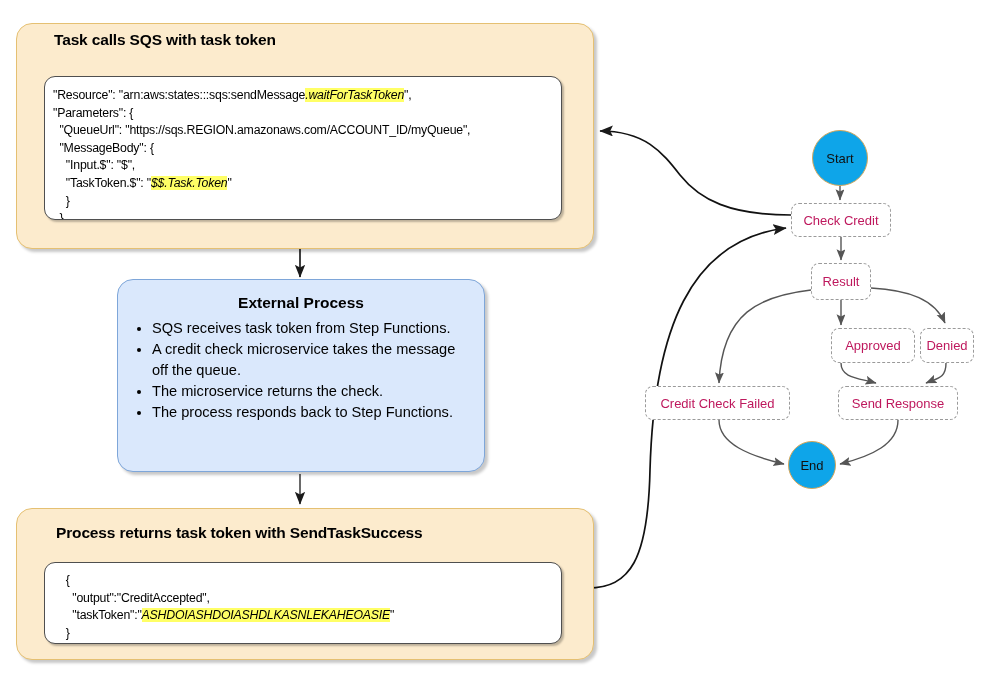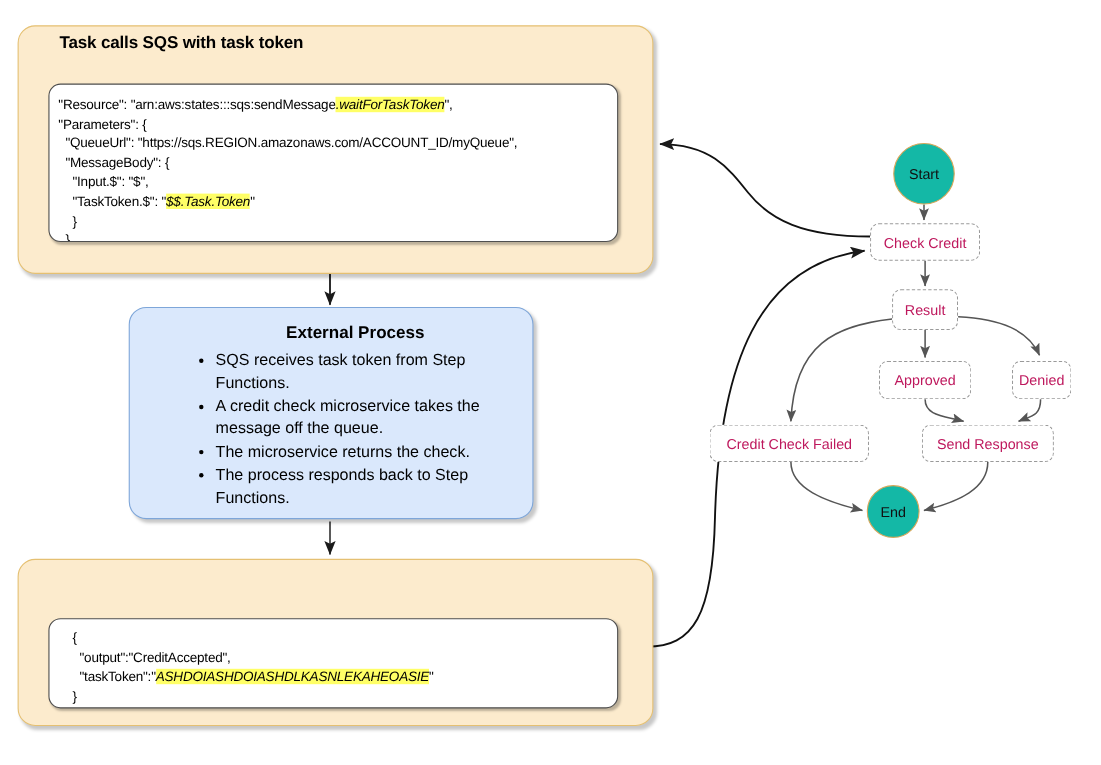--- a/index.html
+++ b/index.html
@@ -30,21 +30,20 @@
     height: 695px;
     pointer-events: none;
   }
 
   
   .panel {
     position: absolute;
     box-sizing: border-box;
     border-radius: 16px;
     box-shadow: 3px 3px 3px rgba(0,0,0,0.22);
-    padding-left: 44px;
   }
   .panel.orange {
     background: #FCEBCD;
     border: 1.6px solid #E5C072;
   }
   .panel-title {
     position: absolute;
     font-size: 15.5px;
     font-weight: bold;
     letter-spacing: -0.15px;
@@ -107,21 +106,21 @@
     display: flex;
     align-items: center;
     justify-content: center;
     font-size: 13px;
     color: #be185d;
     white-space: nowrap;
   }
   .circle-node {
     position: absolute;
     box-sizing: border-box;
-    background: #14b8a6;
+    background: #0ea5e9;
     border: 1.2px solid #D6A75A;
     border-radius: 50%;
     display: flex;
     align-items: center;
     justify-content: center;
     font-size: 13px;
     color: #111;
   }
 </style>
 </head>
@@ -179,36 +178,37 @@
     <ul class="blue-list" id="ext-bullets">
         <li>SQS receives task token from Step Functions.</li>
         <li>A credit check microservice takes the message off the queue.</li>
         <li>The microservice returns the check.</li>
         <li>The process responds back to Step Functions.</li>
       </ul>
   </div>
 
   <div class="panel orange" style="left:16px; top:508px; width:578px; height:152px;"></div>
 
+  <div class="panel-title" style="left:56px; top:524px;">Process returns task token with SendTaskSuccess</div>
 
   <div class="code-card" style="left:44px; top:562px; width:518px; height:82px;">
     <div class="code-body" id="return-code" style="padding:9px 0 0 8px;"><div><span>    {</span></div><div><span>      "output":"CreditAccepted",</span></div><div><span>      "taskToken":"</span><span class="hl">ASHDOIASHDOIASHDLKASNLEKAHEOASIE</span><span>"</span></div><div><span>    }</span></div></div>
   </div>
 
   <div id="nodes">
       <div class="circle-node" style="left: 812px; top: 130px; width: 56px; height: 56px;">
         <span>Start</span>
       </div>
       <div class="node" style="left: 791px; top: 203px; width: 100px; height: 34px;">
         <span>Check Credit</span>
       </div>
       <div class="node" style="left: 811px; top: 263px; width: 60px; height: 37px;">
         <span>Result</span>
       </div>
-      <div class="node" style="left: 799px; top: 328px; width: 84px; height: 35px;">
+      <div class="node" style="left: 831px; top: 328px; width: 84px; height: 35px;">
         <span>Approved</span>
       </div>
       <div class="node" style="left: 920px; top: 328px; width: 54px; height: 35px;">
         <span>Denied</span>
       </div>
       <div class="node" style="left: 645px; top: 386px; width: 145px; height: 34px;">
         <span>Credit Check Failed</span>
       </div>
       <div class="node" style="left: 838px; top: 386px; width: 120px; height: 34px; text-align: center;">
         <span>Send Response</span>

